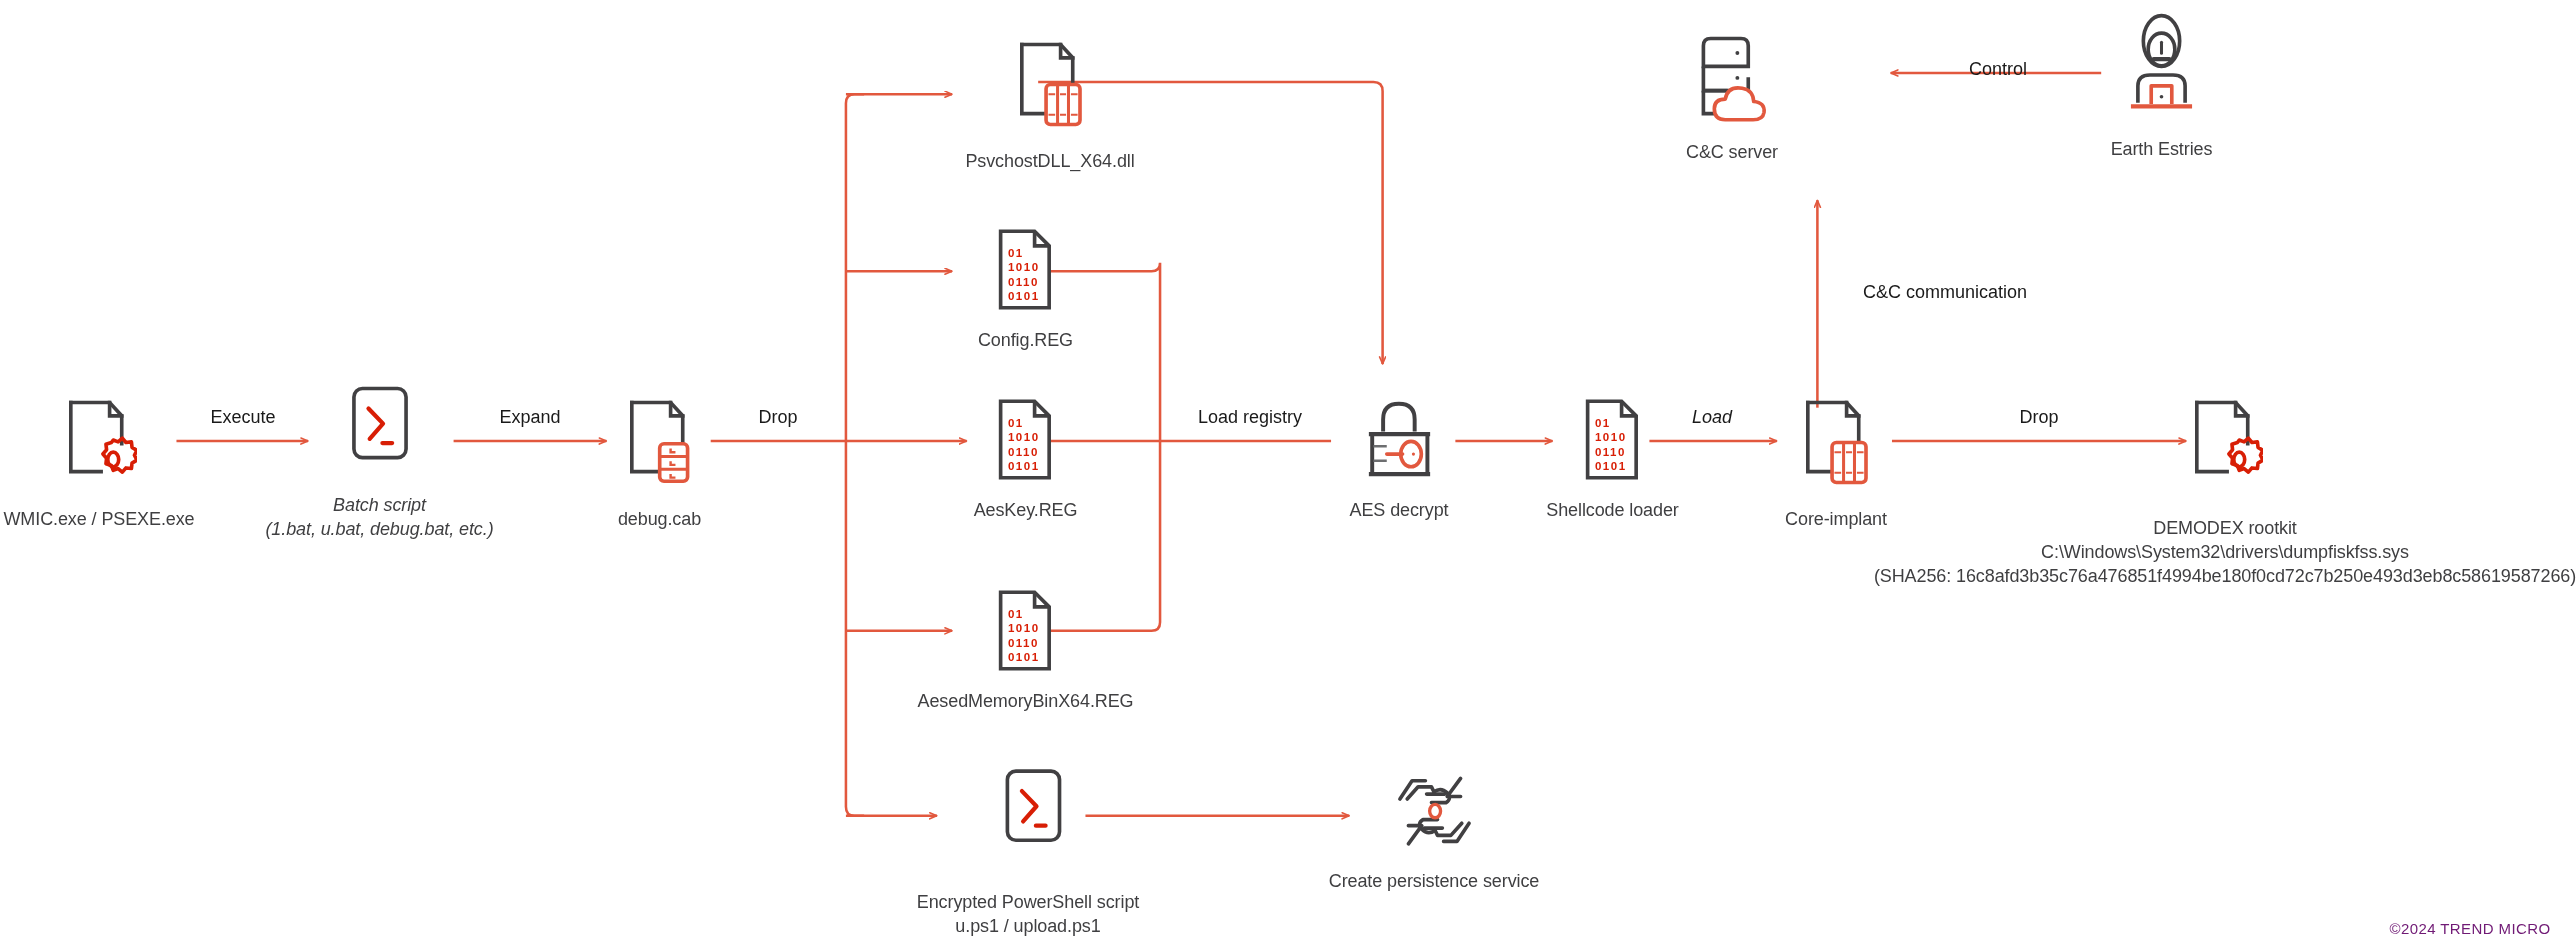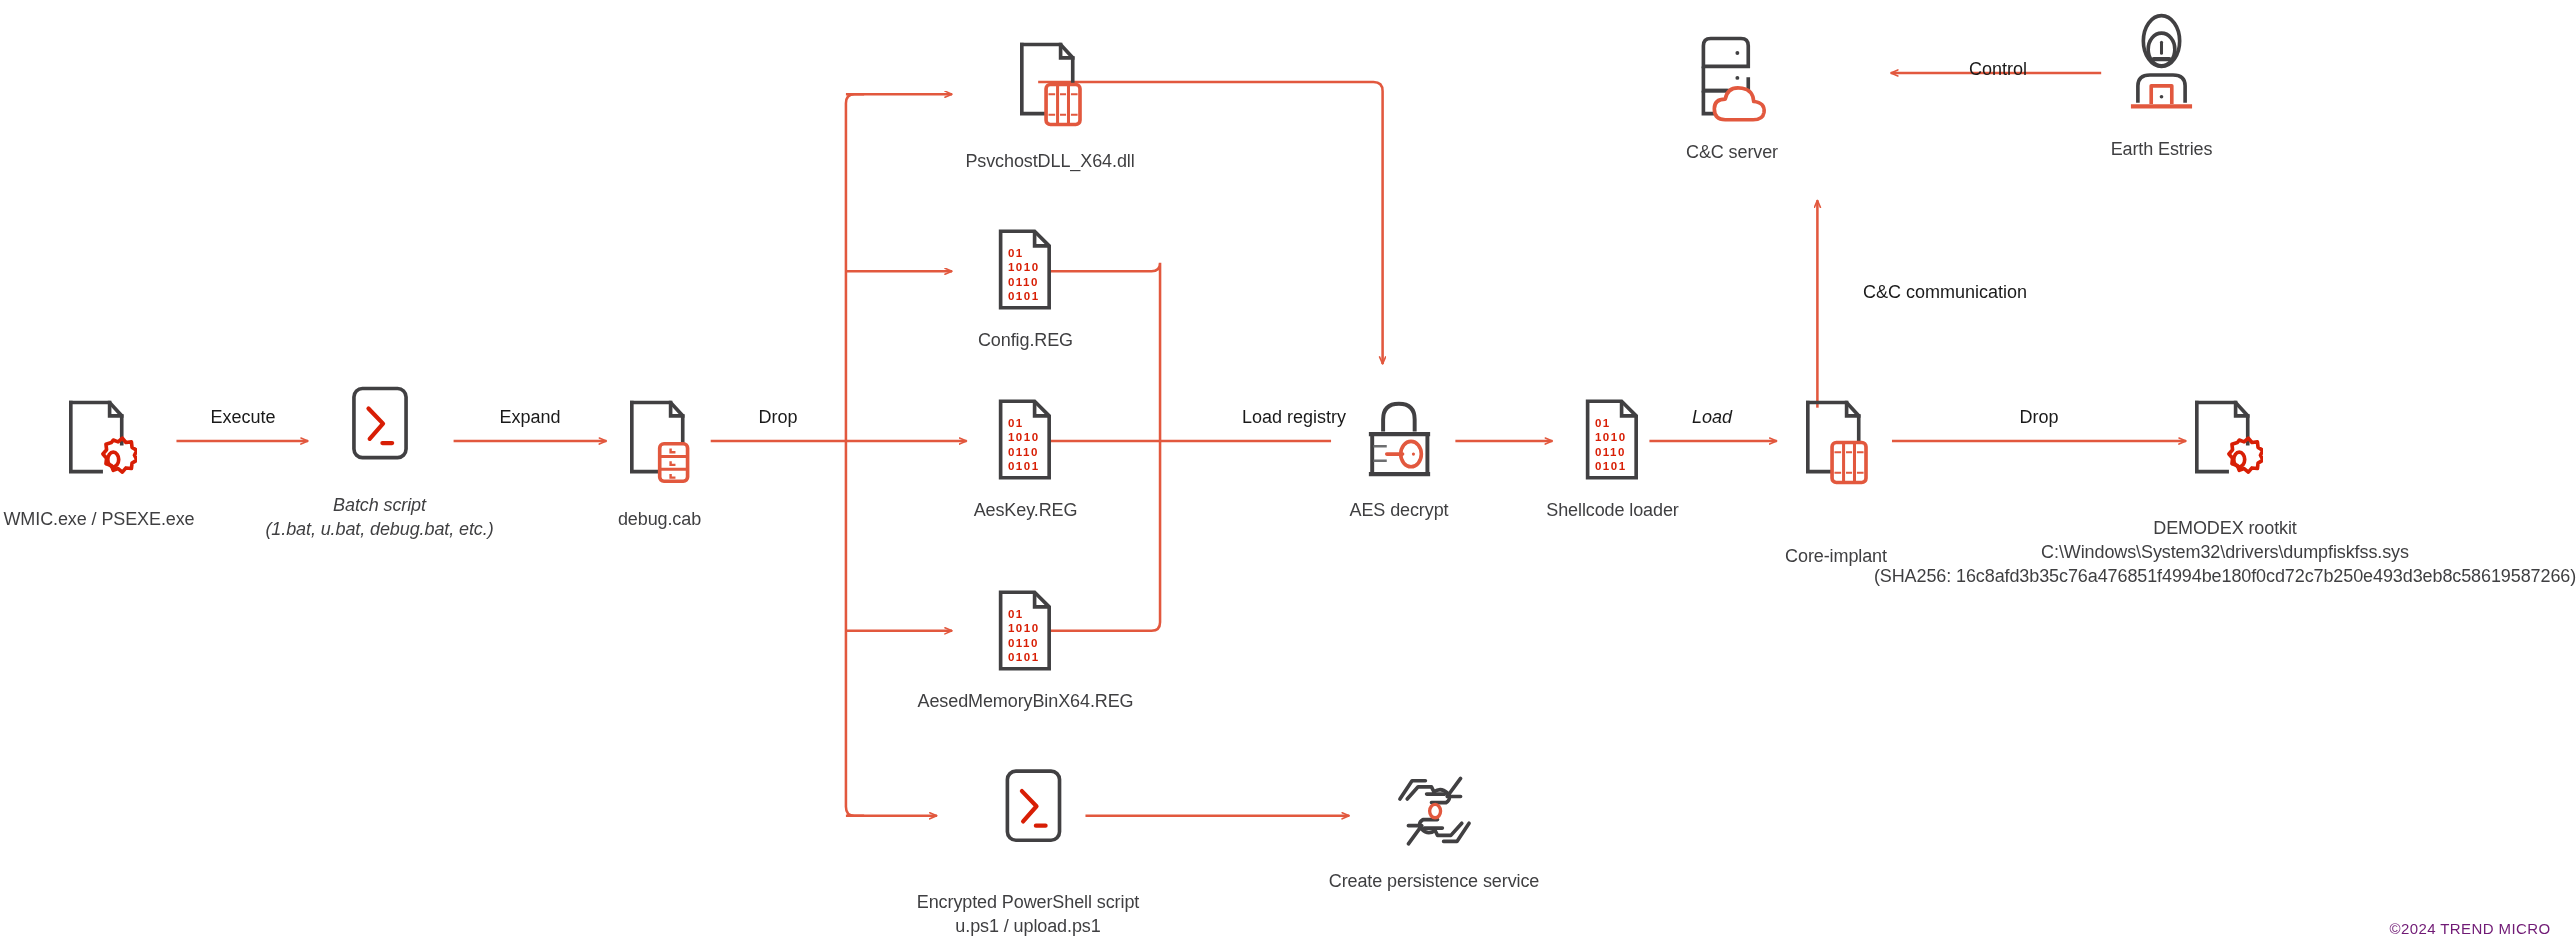--- a/index.html
+++ b/index.html
@@ -62,21 +62,21 @@
 
       <path d="M3465 120 L3118 120" marker-end="url(#ar)"></path>
 
       <path d="M1790 1345 L2225 1345" marker-end="url(#ar)"></path>
     </g>
   </svg>
 
   <div class="edgelabel" style="left:243px;top:428px;">Execute</div>
   <div class="edgelabel" style="left:530px;top:428px;">Expand</div>
   <div class="edgelabel" style="left:778px;top:428px;">Drop</div>
-  <div class="edgelabel" style="left:1250px;top:428px;margin-left:44px;">Load registry</div>
+  <div class="edgelabel" style="left:1250px;top:428px;">Load registry</div>
   <div class="edgelabel" style="left:1712px;top:428px;font-style:italic;">Load</div>
   <div class="edgelabel" style="left:2039px;top:428px;">Drop</div>
   <div class="edgelabel" style="left:1998px;top:80px;">Control</div>
   <div class="edgelabel" style="left:1901px;top:292px;transform:translate(-50%,-50%);margin-left:44px;">C&amp;C communication</div>
 
   <div class="node" style="left:23px;top:394px;width:152px;">
     <div class="art">
       <svg width="76" height="100" viewBox="0 0 125 165">
         <path d="M16 14 L80 14 L100 36 L100 82" fill="none" stroke="#414042" stroke-width="6" stroke-linecap="square"></path>
         <path d="M16 14 L16 128 L66 128" fill="none" stroke="#414042" stroke-width="6" stroke-linecap="square"></path>
@@ -243,21 +243,21 @@
           <text x="26" y="54">01</text>
           <text x="26" y="78">1010</text>
           <text x="26" y="102">0110</text>
           <text x="26" y="126">0101</text>
         </g>
       </svg>
     </div>
     <div class="caption">Shellcode loader</div>
   </div>
 
-  <div class="node" style="left:1780px;top:394px;width:112px;gap:37px;">
+  <div class="node" style="left:1780px;top:394px;width:112px;">
     <div class="art">
       <svg width="76" height="100" viewBox="0 0 125 165">
         <path d="M16 14 L80 14 L100 36 L100 82" fill="none" stroke="#414042" stroke-width="6" stroke-linecap="square"></path>
         <path d="M16 14 L16 128 L56 128" fill="none" stroke="#414042" stroke-width="6" stroke-linecap="square"></path>
         <path d="M80 14 L80 36 L100 36" fill="none" stroke="#414042" stroke-width="6" stroke-linecap="square"></path>
         <rect x="56" y="80" width="56" height="66" rx="7" fill="#fff" stroke="#E2583E" stroke-width="6"></rect>
         <path d="M75 80 L75 146 M93 80 L93 146" stroke="#E2583E" stroke-width="5"></path>
         <path d="M60 96 L71 96 M79 96 L89 96 M97 96 L108 96 M60 130 L71 130 M79 130 L89 130 M97 130 L108 130" stroke="#E2583E" stroke-width="3.4"></path>
       </svg>
     </div>

